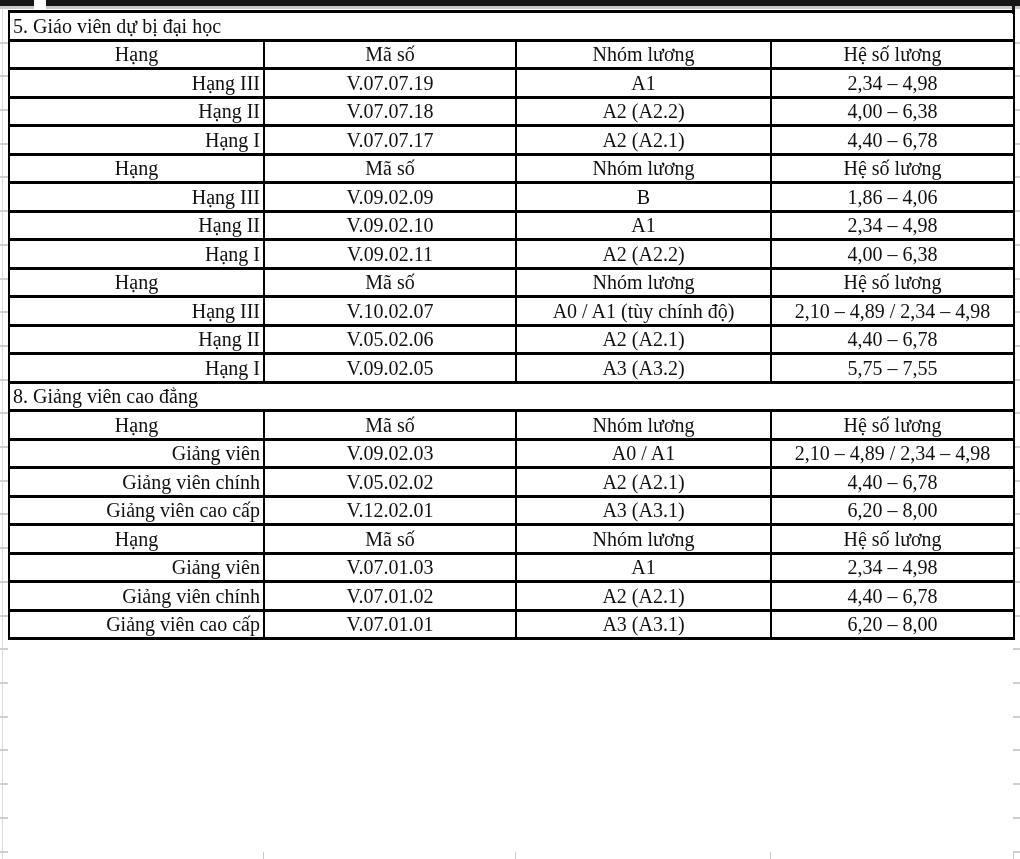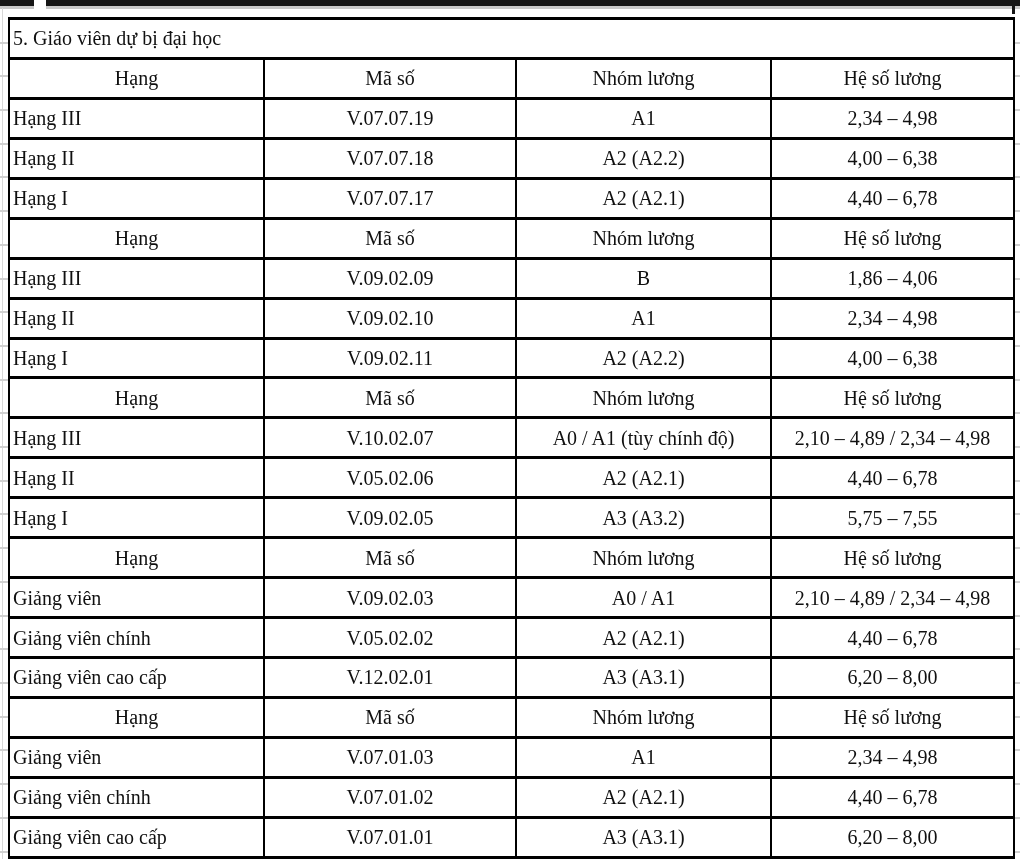--- a/index.html
+++ b/index.html
@@ -18,30 +18,30 @@
   .margin-ticks.right{left:1013px;width:7px;}
   .vline-left{position:absolute;left:2px;top:8px;width:1px;height:851px;background:#d8d8d8;}
   .bottom-stub{position:absolute;top:852px;width:1px;height:7px;background:#c9c9c9;}
   
   .top-bar{position:absolute;top:0;left:0;width:1020px;height:6px;background:#161616;}
   .top-bar-shadow{position:absolute;top:6px;left:0;width:1020px;height:3px;background:#c9c9c9;}
   .top-bar-notch{position:absolute;top:0;left:34px;width:12px;height:9px;background:#ffffff;}
   .top-right-corner{position:absolute;top:0;left:1012px;width:3px;height:14px;background:#161616;}
 
   table.doc{
-    position:absolute;left:8px;top:10px;width:1005px;height:842px;
-    border-collapse:collapse;table-layout:fixed;margin-top:7px;
+    position:absolute;left:8px;top:10px;width:1005px;height:630px;
+    border-collapse:collapse;table-layout:fixed;
   }
   table.doc td{
     border:2px solid #000;border-top-width:3px;border-bottom-width:3px;
     font-size:20px;line-height:1.1;padding:0 3px;
     white-space:nowrap;overflow:hidden;vertical-align:middle;
   }
   td.c{text-align:center;}
-  td.l{text-align:left;padding-left:5px;}
+  td.l{text-align:right;padding-left:5px;}
   td.title{text-align:left;padding-left:5px;font-size:21px;}
 </style>
 </head>
 <body>
 
 <div class="top-bar"></div>
 <div class="top-bar-shadow"></div>
 <div class="top-bar-notch"></div>
 <div class="top-right-corner"></div>
 <div class="vline-left"></div>
@@ -133,20 +133,23 @@
     <td class="c">4,40 – 6,78</td>
   </tr>
   <tr>
     <td class="l">Hạng I</td>
     <td class="c">V.09.02.05</td>
     <td class="c">A3 (A3.2)</td>
     <td class="c">5,75 – 7,55</td>
   </tr>
 
   <tr>
+    <td colspan="4" class="title">8. Giảng viên cao đẳng</td>
+  </tr>
+  <tr>
     <td class="c">Hạng</td>
     <td class="c">Mã số</td>
     <td class="c">Nhóm lương</td>
     <td class="c">Hệ số lương</td>
   </tr>
   <tr>
     <td class="l">Giảng viên</td>
     <td class="c">V.09.02.03</td>
     <td class="c">A0 / A1</td>
     <td class="c">2,10 – 4,89 / 2,34 – 4,98</td>

